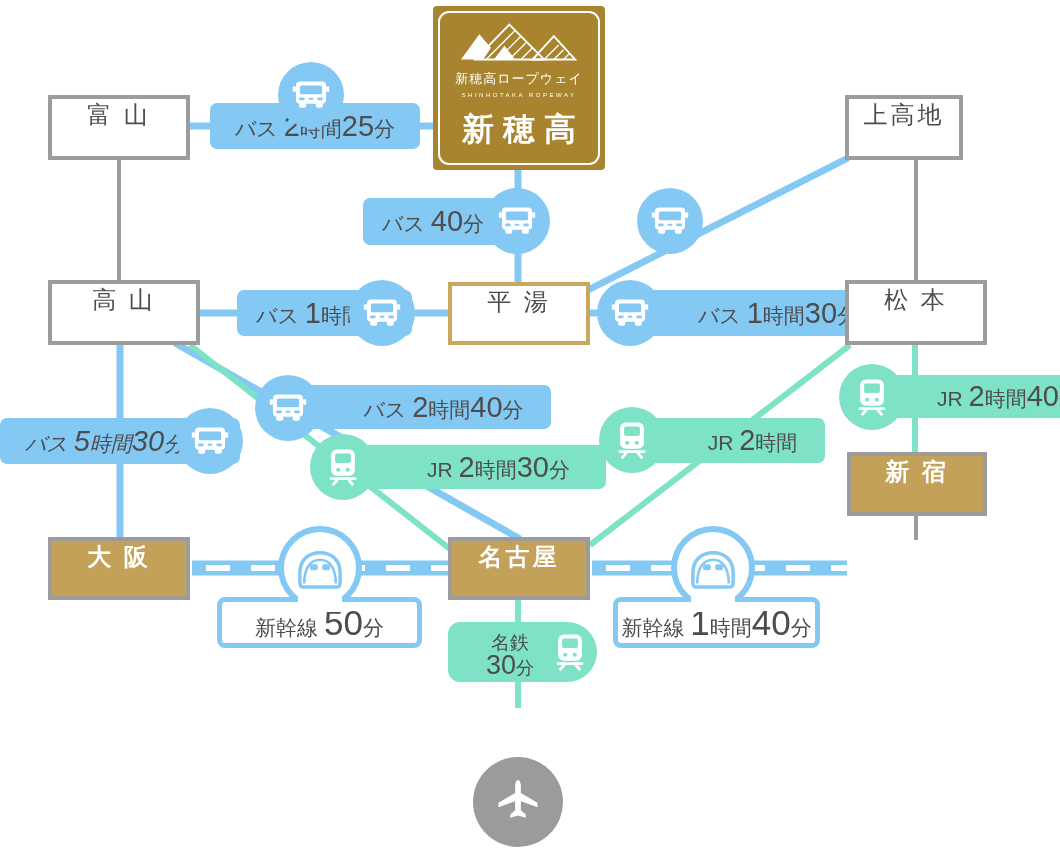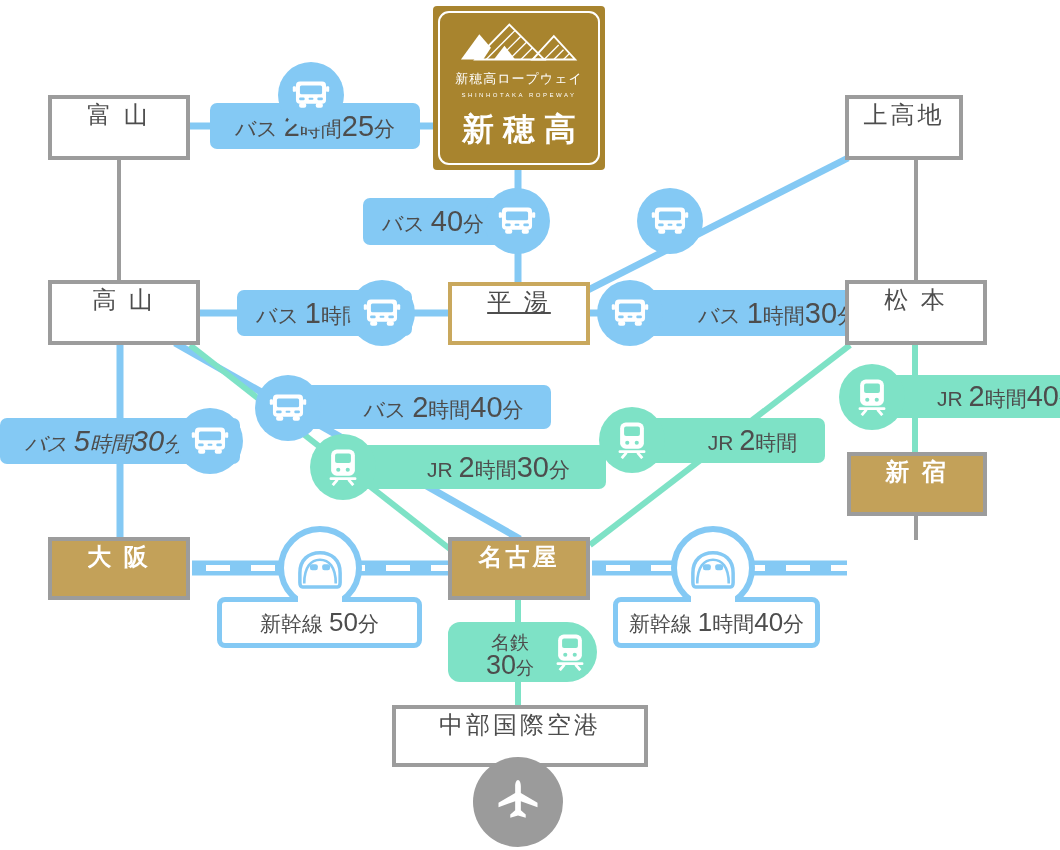--- a/index.html
+++ b/index.html
@@ -16,21 +16,21 @@
   .bubble.blue{background:#84C9F4;}
   .bubble.teal{background:#7EE2C6;}
   
   .box{position:absolute;z-index:4;background:#fff;border:4px solid #9C9C9C;box-sizing:border-box;
        display:flex;align-items:flex-start;justify-content:center;font-size:24px;letter-spacing:3px;color:#4d4d4d;}
   .box.goldfill{background:#C3A159;color:#fff;font-weight:bold;}
   .box.goldborder{border-color:#C9A85D;}
   
   .slabel{position:absolute;z-index:2;background:#fff;border:5px solid #84C9F4;box-sizing:border-box;border-radius:8px;
           display:flex;align-items:center;justify-content:center;font-size:21px;color:#4d4d4d;white-space:nowrap;}
-  .slabel .t .num{font-size:26px;}
+  .slabel .t .num{font-size:35px;}
   .scircle{position:absolute;z-index:2;background:#fff;border:6px solid #84C9F4;box-sizing:border-box;border-radius:50%;
            display:flex;align-items:center;justify-content:center;}
   .patch{position:absolute;z-index:3;background:#fff;}
   
   .badge{position:absolute;z-index:4;left:433px;top:6px;width:172px;height:164px;background:#A8842E;border-radius:4px;}
   .badge-inner{position:absolute;inset:5px;border:2px solid #fff;border-radius:11px;}
   .badge .mt{position:absolute;left:26px;top:16px;}
   .badge .ttl{position:absolute;left:0;top:64px;width:100%;text-align:center;color:#fff;font-size:13px;letter-spacing:1px;}
   .badge .sub{position:absolute;left:0;top:86px;width:100%;text-align:center;color:#fff;font-size:6px;letter-spacing:2.5px;}
   .badge .nm{position:absolute;left:0;top:102px;width:100%;text-align:center;color:#fff;font-size:32px;font-weight:bold;letter-spacing:9px;text-indent:9px;}
@@ -280,37 +280,34 @@
 
   <div class="box" style="left:48px;top:95px;width:142px;height:65px;">
     <span>富 山</span>
   </div>
   <div class="box" style="left:845px;top:95px;width:118px;height:65px;">
     <span>上高地</span>
   </div>
   <div class="box" style="left:48px;top:280px;width:152px;height:65px;">
     <span>高 山</span>
   </div>
-  <div class="box goldborder" style="left:448px;top:282px;width:142px;height:63px;text-decoration:underline;">
+  <div class="box goldborder" style="left:448px;top:282px;width:142px;height:63px;">
     <span>平 湯</span>
   </div>
   <div class="box goldfill" style="left:847px;top:452px;width:140px;height:64px;">
     <span>新 宿</span>
   </div>
   <div class="box" style="left:845px;top:280px;width:142px;height:65px;">
     <span>松 本</span>
   </div>
   <div class="box goldfill" style="left:48px;top:537px;width:142px;height:63px;">
     <span>大 阪</span>
   </div>
   <div class="box goldfill" style="left:448px;top:537px;width:142px;height:63px;">
     <span>名古屋</span>
-  </div>
-  <div class="box" style="left:392px;top:705px;width:256px;height:62px;">
-    <span>中部国際空港</span>
   </div>
 
   <div class="badge">
     <div class="badge-inner"></div>
     <div class="mt">
       <svg viewBox="0 0 124 40" width="120" height="40">
         <polygon points="2,38 21,12 33,26 25,38" fill="#fff"></polygon>
         <polygon points="36,38 47,24 58,38" fill="#fff"></polygon>
         <polygon points="17,38 52,2 88,38" fill="none" stroke="#fff" stroke-width="2"></polygon>
         <line x1="28" y1="38" x2="58" y2="8" stroke="#fff" stroke-width="1.4"></line>

